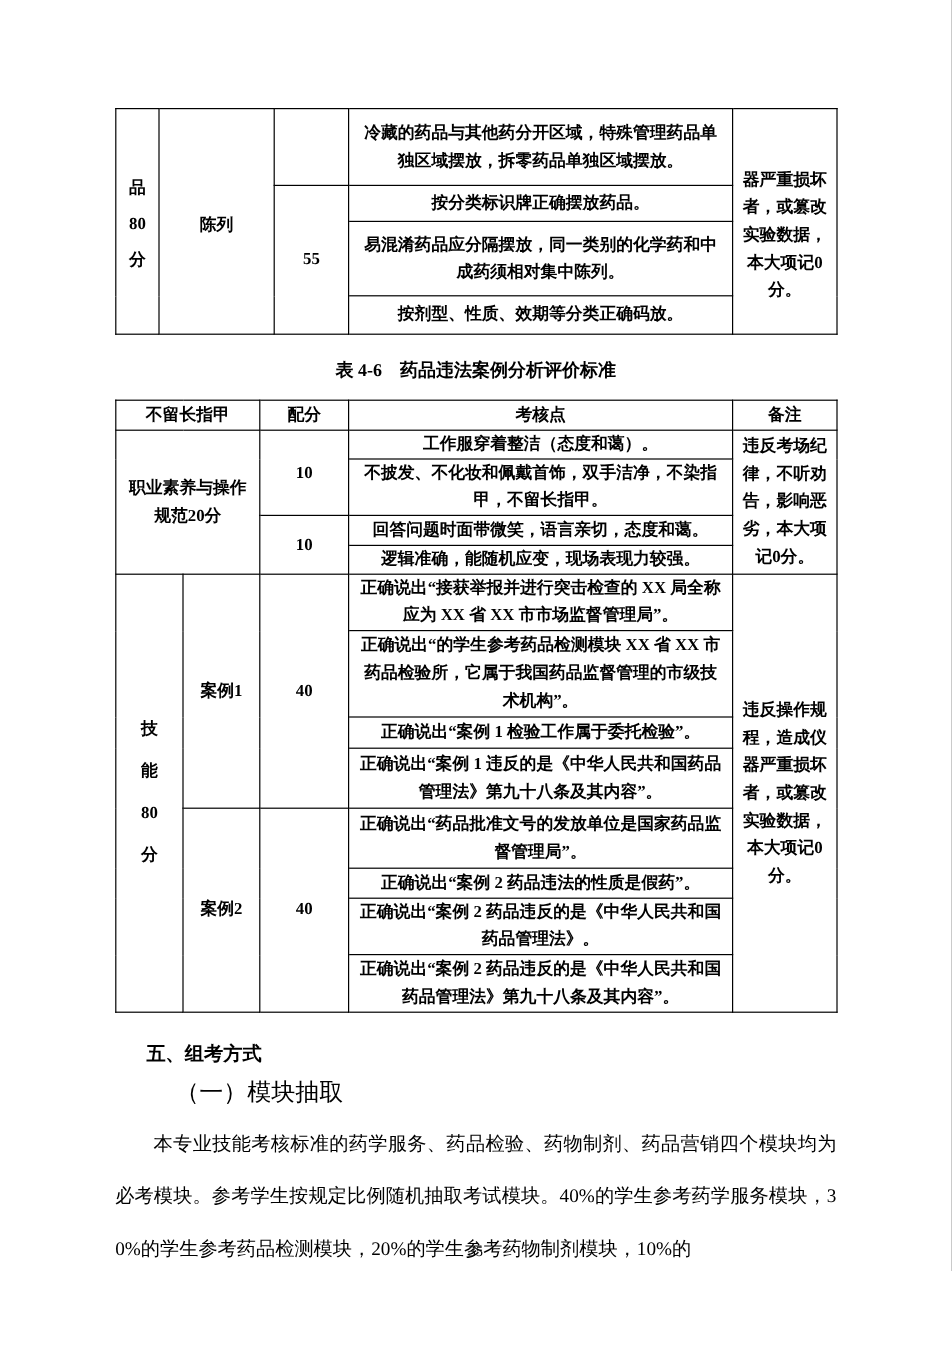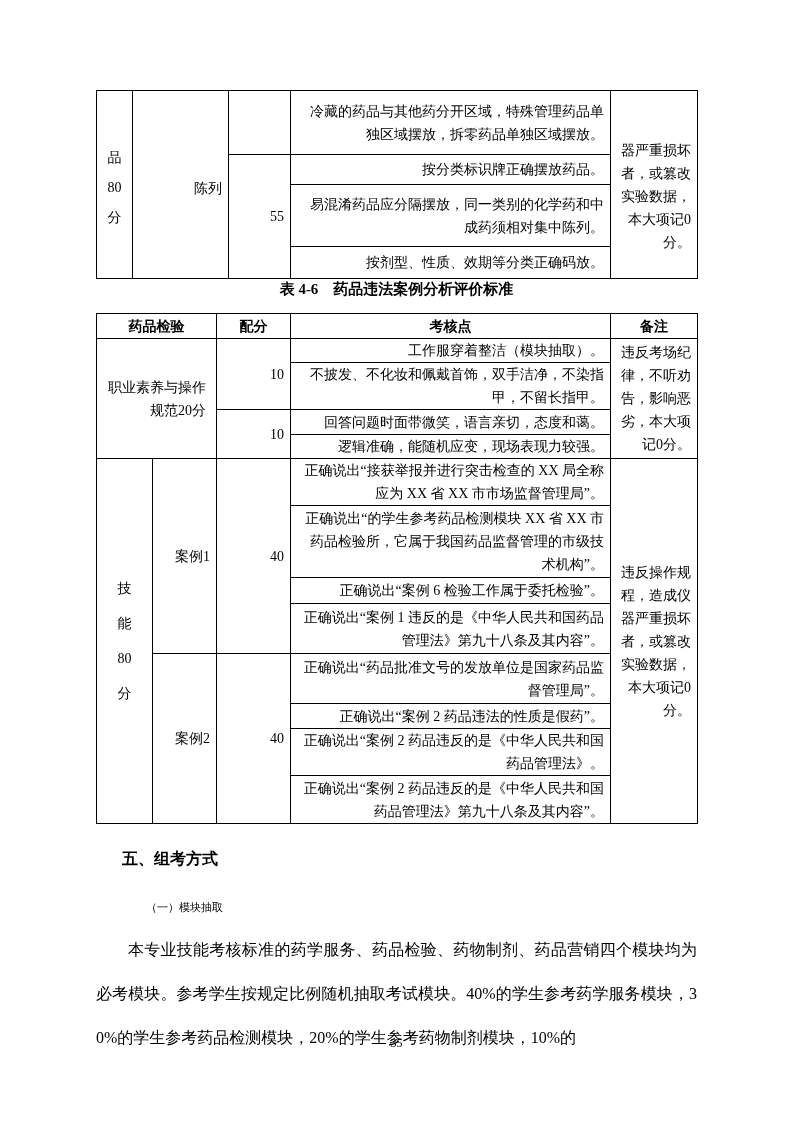--- a/index.html
+++ b/index.html
@@ -24,53 +24,55 @@
     border-collapse: collapse;
     table-layout: fixed;
     width: 601px;
     font-size: 14px;
     line-height: 23px;
   }
   .tbl td {
     border: 1px solid #000;
     padding: 0 6px;
     vertical-align: middle;
-    text-align: right;
+    text-align: center;
     word-break: break-all;
     overflow: hidden;
+    font-weight: bold;
   }
   .c-center { text-align: center; }
   .v-top { vertical-align: top; }
   .hdr td { font-weight: bold; text-align: center; height: 25px; }
   .vert-label {
     display: flex;
     flex-direction: column;
     align-items: center;
   }
   .vl-top { padding-top: 6px; gap: 7px; }
   .vl-mid { justify-content: center; gap: 12px; }
   .caption {
+    margin-top: 20px;
     margin-bottom: 14px;
     text-align: center;
     font-weight: bold;
     font-size: 15px;
     line-height: 20px;
   }
   .note-cell { line-height: 23px; }
   .heading {
     margin-top: 24px;
     padding-left: 26px;
     font-size: 16px;
     font-weight: bold;
     line-height: 22px;
   }
   .subheading {
-    margin-top: 26px;
+    margin-top: 10px;
     padding-left: 50px;
-    font-size: 11px;
+    font-size: 20px;
     line-height: 22px;
   }
   .para {
     margin: 10px 0 0 0;
     font-size: 16px;
     line-height: 44px;
     text-align: justify;
     text-indent: 32px;
     word-break: break-all;
   }
@@ -129,30 +131,30 @@
     <table class="tbl">
       <colgroup>
         <col style="width:56px">
           <col style="width:64px">
           <col style="width:74px">
           <col style="width:320px">
           <col style="width:87px">
       </colgroup>
       <tbody>
         <tr class="hdr">
-          <td colspan="2">药品检验</td>
+          <td colspan="2">不留长指甲</td>
           <td>配分</td>
           <td>考核点</td>
           <td>备注</td>
         </tr>
 
         <tr>
           <td colspan="2" rowspan="4" class="c-center" style="padding:0 10px">职业素养与操作规范20分</td>
           <td rowspan="2" class="c-center">10</td>
-          <td style="height:23px">工作服穿着整洁（模块抽取）。</td>
+          <td style="height:23px">工作服穿着整洁（态度和蔼）。</td>
           <td rowspan="4" class="note-cell">违反考场纪律，不听劝告，影响恶劣，本大项记0分。</td>
         </tr>
         <tr>
           <td style="height:47px">不披发、不化妆和佩戴首饰，双手洁净，不染指甲，不留长指甲。</td>
         </tr>
         <tr>
           <td rowspan="2" class="c-center">10</td>
           <td style="height:25px">回答问题时面带微笑，语言亲切，态度和蔼。</td>
         </tr>
         <tr>
@@ -170,21 +172,21 @@
           </td>
           <td rowspan="4" class="c-center">案例1</td>
           <td rowspan="4" class="c-center">40</td>
           <td style="height:47px">正确说出“接获举报并进行突击检查的 XX 局全称应为 XX 省 XX 市市场监督管理局”。</td>
           <td rowspan="8" class="note-cell">违反操作规程，造成仪器严重损坏者，或篡改实验数据，本大项记0分。</td>
         </tr>
         <tr>
           <td style="height:72px">正确说出“的学生参考药品检测模块 XX 省 XX 市药品检验所，它属于我国药品监督管理的市级技术机构”。</td>
         </tr>
         <tr>
-          <td style="height:26px">正确说出“案例 6 检验工作属于委托检验”。</td>
+          <td style="height:26px">正确说出“案例 1 检验工作属于委托检验”。</td>
         </tr>
         <tr>
           <td style="height:50px">正确说出“案例 1 违反的是《中华人民共和国药品管理法》第九十八条及其内容”。</td>
         </tr>
 
         <tr>
           <td rowspan="4" class="c-center">案例2</td>
           <td rowspan="4" class="c-center">40</td>
           <td style="height:50px">正确说出“药品批准文号的发放单位是国家药品监督管理局”。</td>
         </tr>

